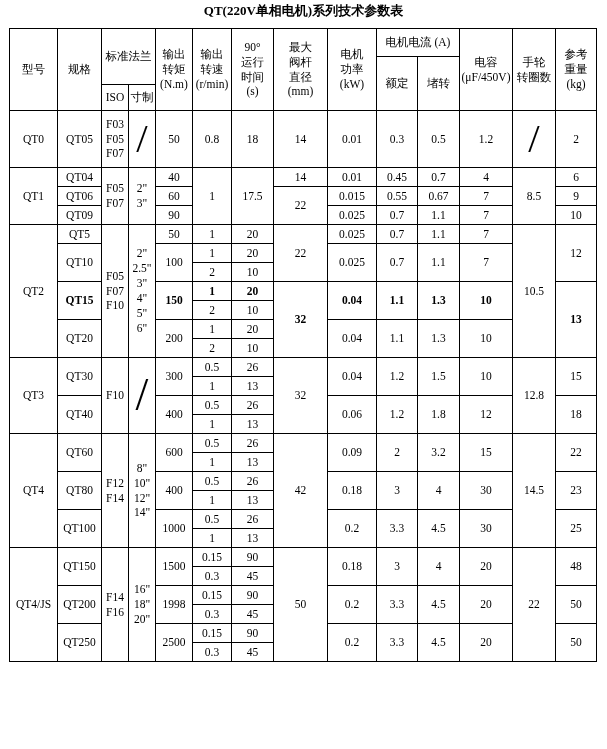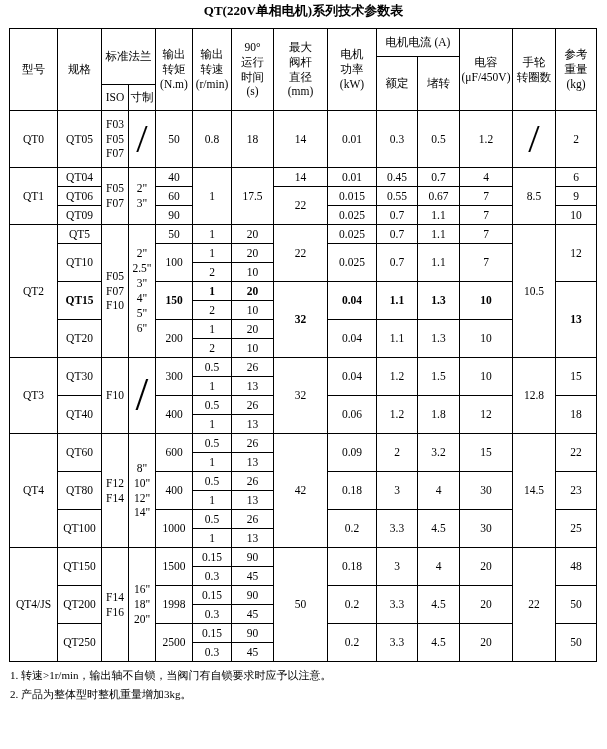--- a/index.html
+++ b/index.html
@@ -360,17 +360,13 @@
           <td rowspan="2">20</td>
           <td rowspan="2">50</td>
         </tr>
         <tr style="height: 19px;">
           <td>0.3</td>
           <td>45</td>
         </tr>
       </tbody>
   </table>
 
-  <div class="notes">
-    <div class="note">1. 转速&gt;1r/min，输出轴不自锁，当阀门有自锁要求时应予以注意。</div>
-    <div class="note">2. 产品为整体型时整机重量增加3kg。</div>
-  </div>
 </div>
 
 </body></html>

